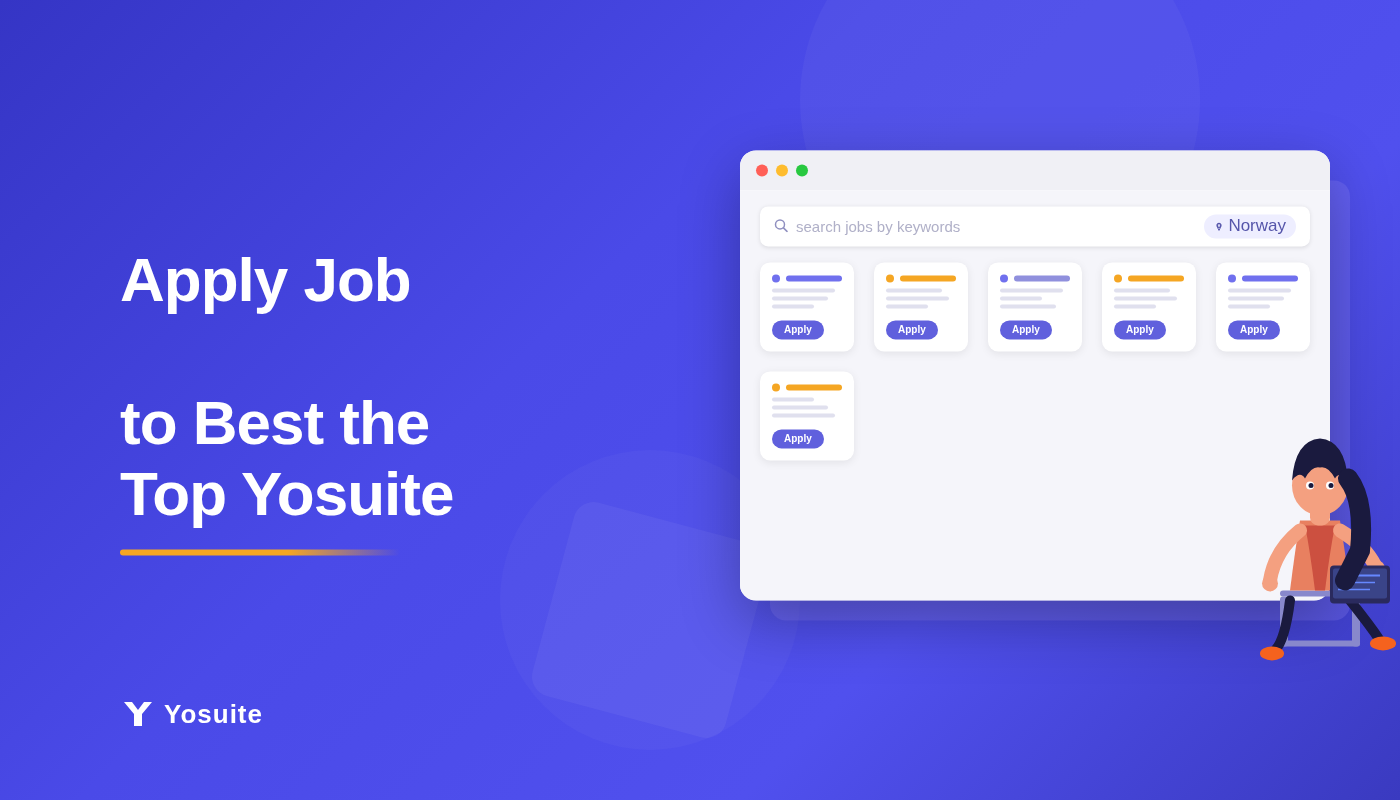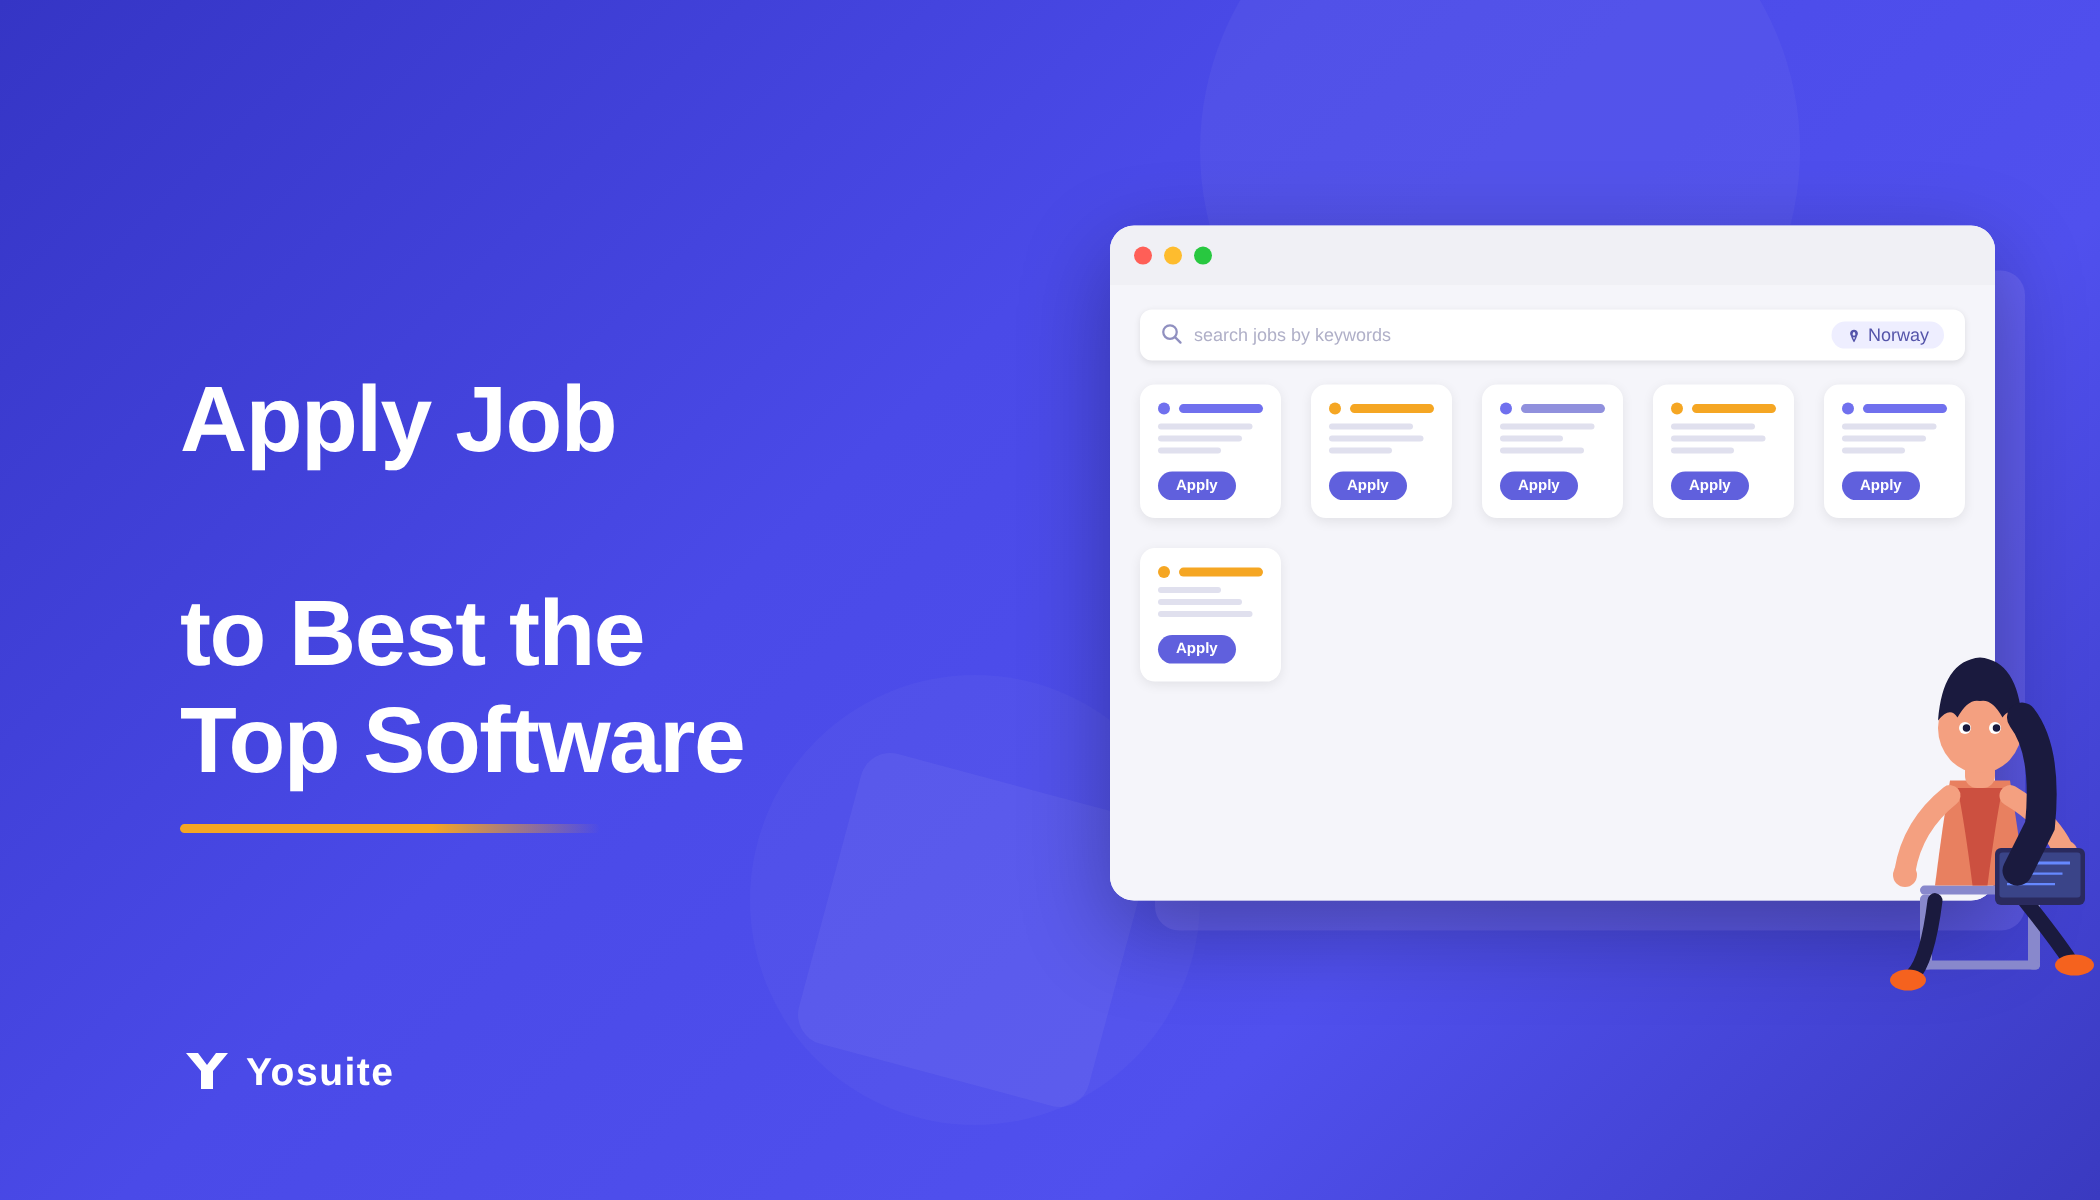--- a/index.html
+++ b/index.html
@@ -160,27 +160,27 @@
       box-shadow: 0 1px 4px rgba(0,0,0,0.1);
     }
 
     .search-icon-wrap {
       color: #9090c0;
       margin-right: 8px;
       font-size: 14px;
     }
 
     .search-placeholder {
-      font-size: 12px;
+      font-size: 15px;
       color: #b0b0c8;
       flex: 1;
     }
 
     .location-badge {
-      font-size: 12px;
+      font-size: 17px;
       color: #5555aa;
       background: #eeeeff;
       padding: 2px 10px;
       border-radius: 12px;
       display: flex;
       align-items: center;
       gap: 4px;
     }
 
     
@@ -270,21 +270,21 @@
 <div class="bg"></div>
 <div class="bg-circle-1"></div>
 <div class="bg-circle-2"></div>
 <div class="bg-rect"></div>
 
 <div class="left-content">
   <h1 class="headline">
     <span>Apply Job</span><br>
     <br>
     <span>to Best the</span><br>
-    <span>Top Software</span>
+    <span>Top Yosuite</span>
   </h1>
   <div class="underline-decoration"></div>
 </div>
 
 <div class="logo">
 
   <svg width="36" height="36" viewBox="0 0 36 36">
     <path d="M4 6 L14 18 L14 30 L22 30 L22 18 L32 6 L24 6 L18 14 L12 6 Z" fill="white"></path>
   </svg>
   <span class="logo-text">Yosuite</span>

